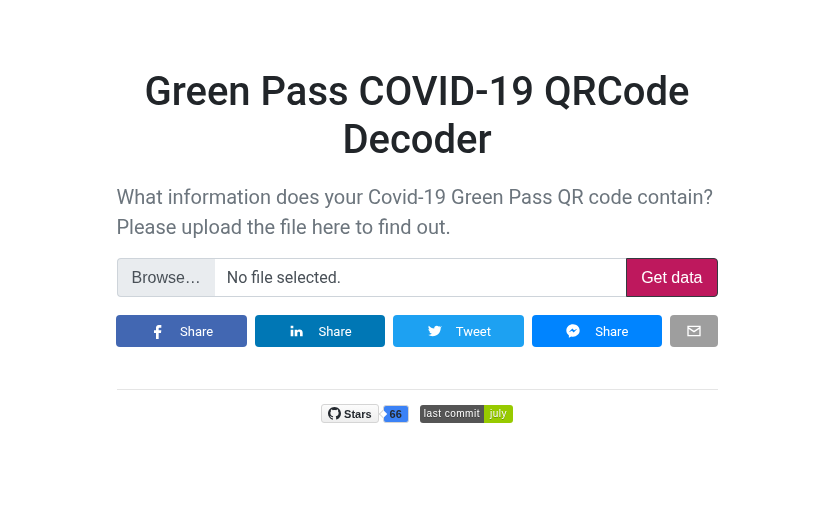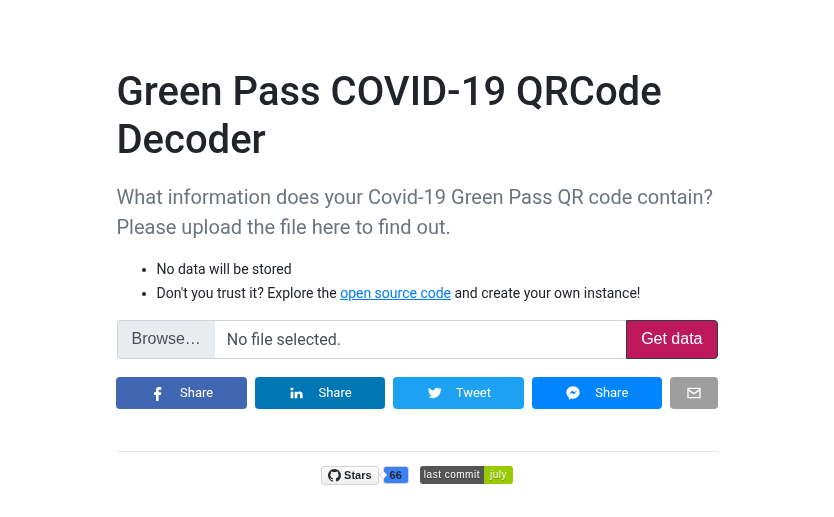--- a/index.html
+++ b/index.html
@@ -12,20 +12,21 @@
     overflow: hidden;
   }
   .container {
     max-width: 625px;
     margin: 0 auto;
     padding: 0 12px;
   }
   h1 {
     font-size: 40px;
     font-weight: 500;
+    text-align: center;
     margin-top: 68px;
     margin-bottom: 18px;
     line-height: 1.2;
     color: #212529;
   }
   .subtitle {
     font-size: 20px;
     color: #6c757d;
     font-weight: 400;
     line-height: 1.5;
@@ -175,26 +176,20 @@
   }
   .gh-icon { width: 13px; height: 13px; fill: #24292f; }
 </style>
 </head>
 <body>
 
 <div class="container">
   <h1>Green Pass COVID-19 QRCode Decoder</h1>
   <p class="subtitle">What information does your Covid-19 Green Pass QR code contain? Please upload the file here to find out.</p>
 
-  <ul>
-    <li>No data will be stored</li>
-    <li>
-      <span>Don't you trust it? Explore the </span><a class="link" href="#">open source code</a><span> and create your own instance!</span>
-    </li>
-  </ul>
 
   <div class="input-group">
     <button class="browse-btn">Browse…</button>
     <div class="file-display">No file selected.</div>
     <button class="get-data-btn">Get data</button>
   </div>
 
   <div class="share-row">
     <div class="share-btn fb">
       <svg class="icon" viewBox="0 0 24 24">

